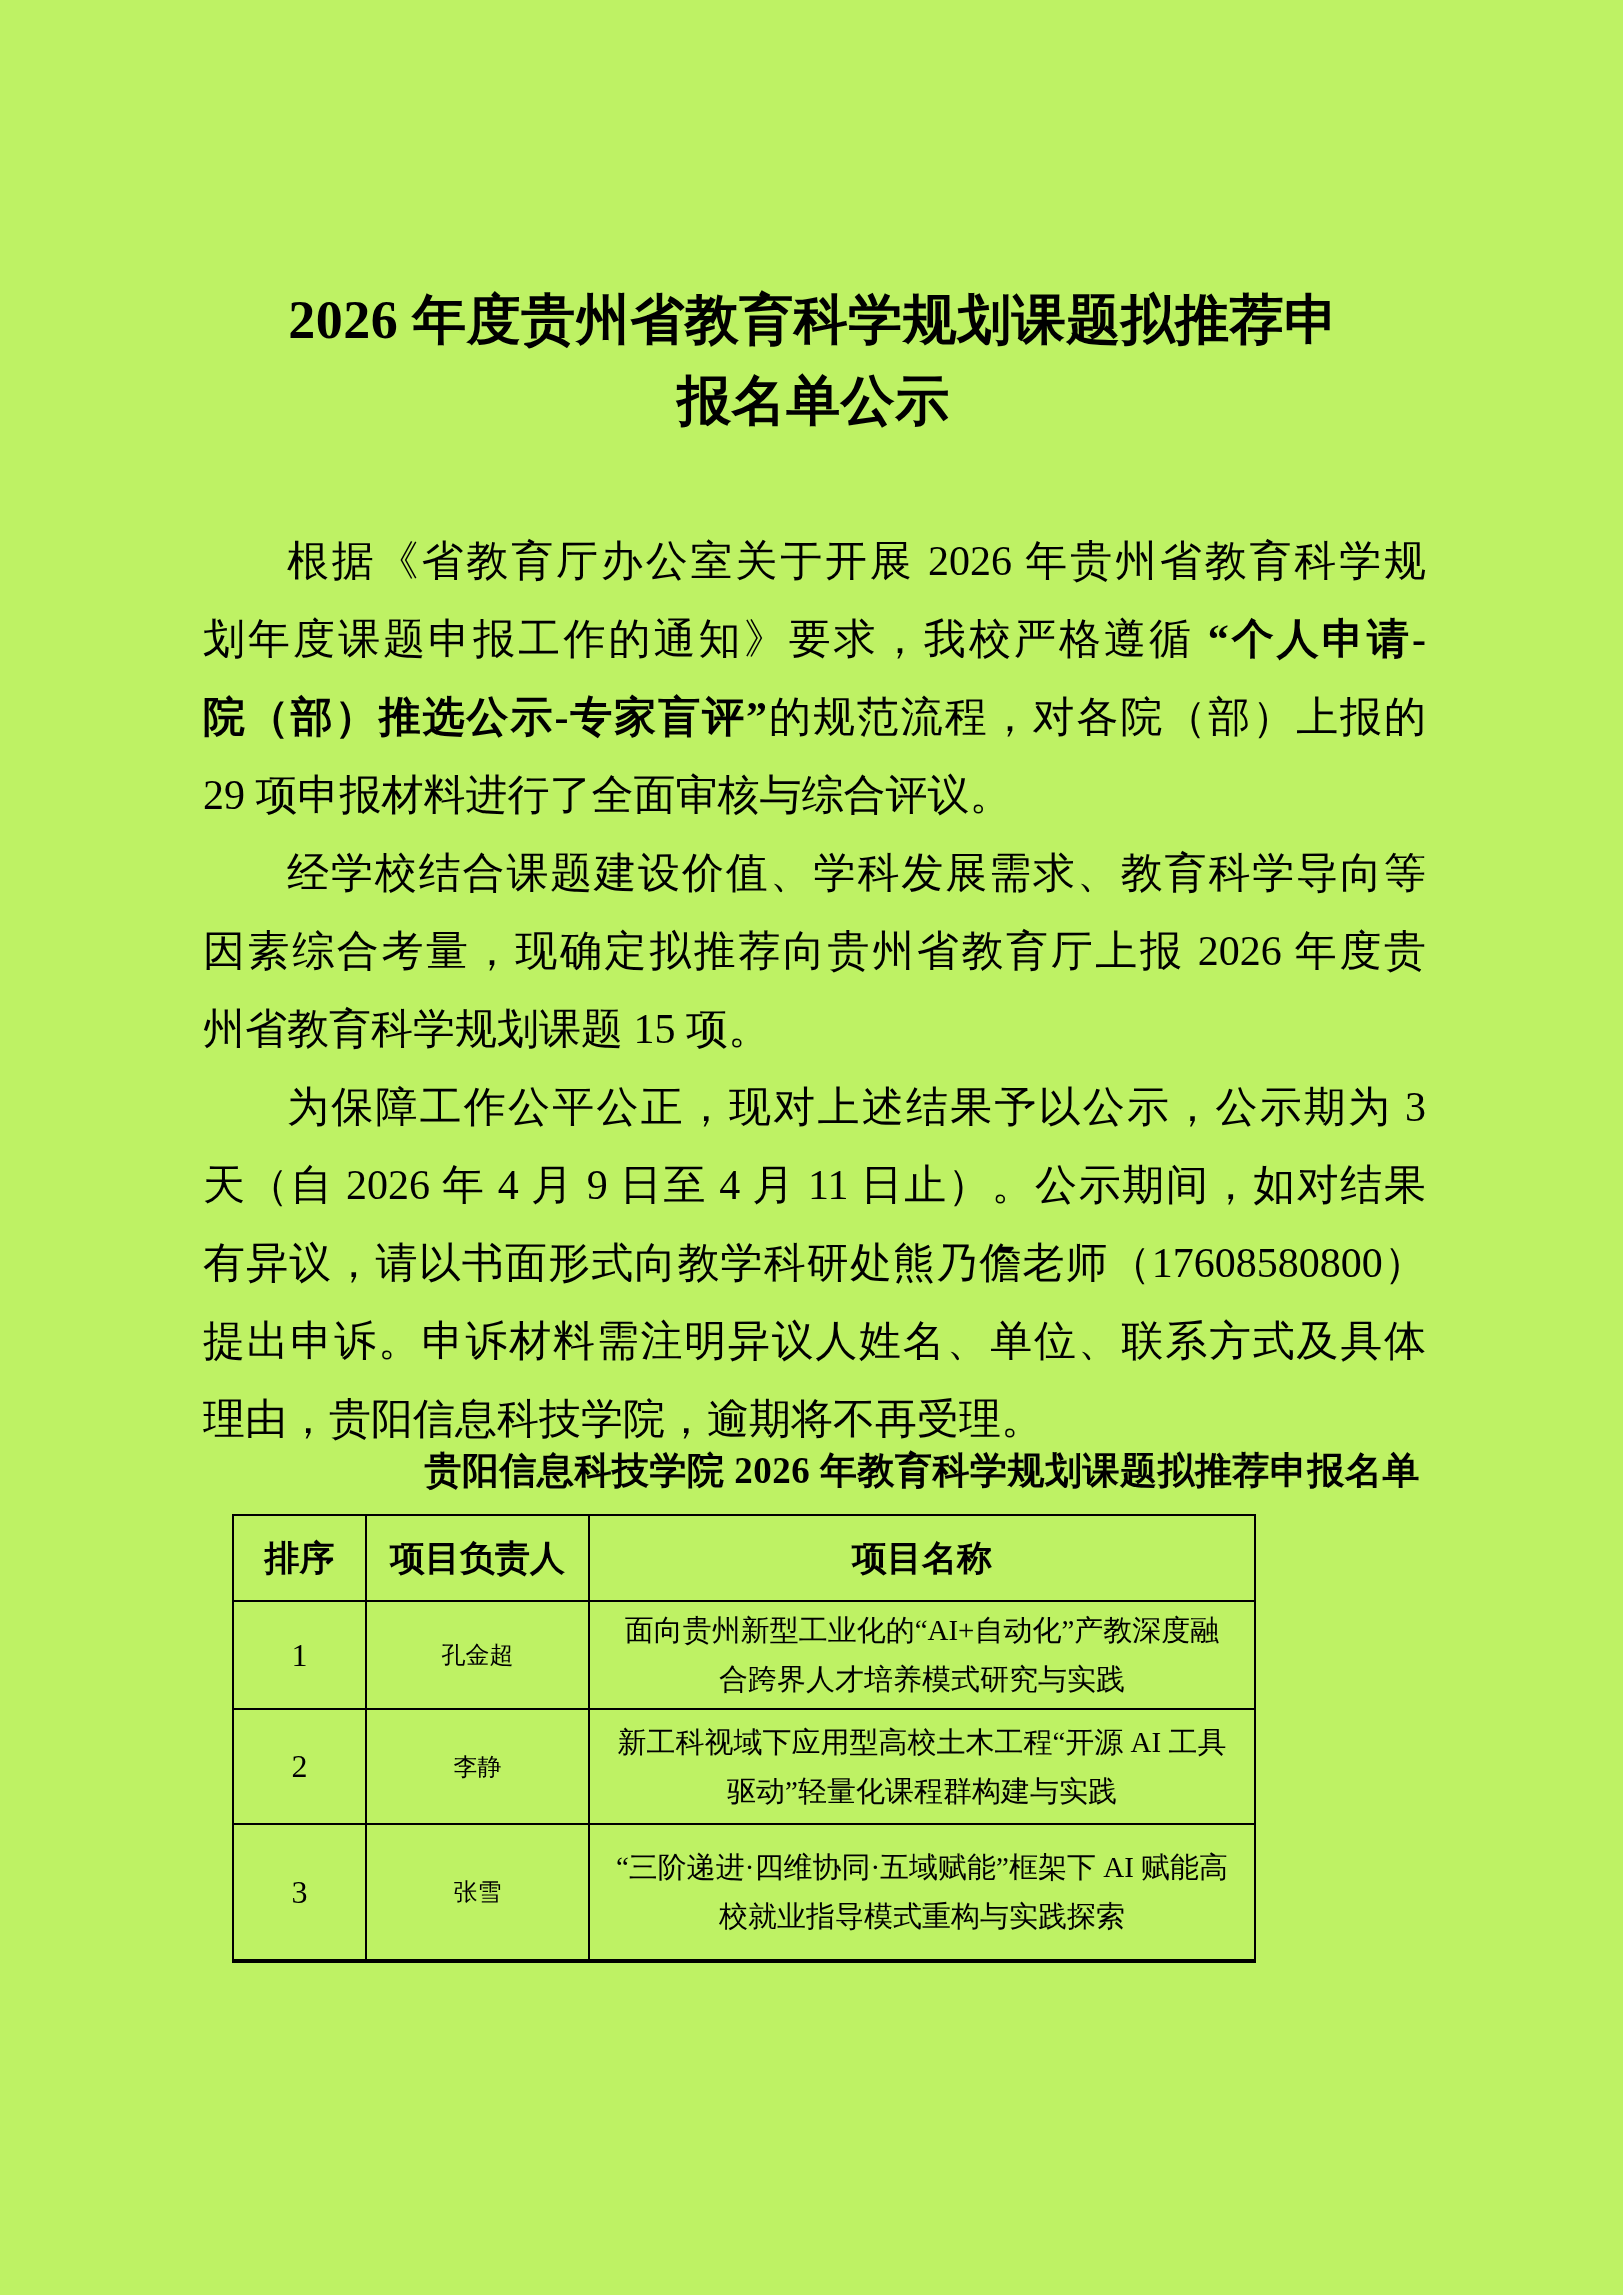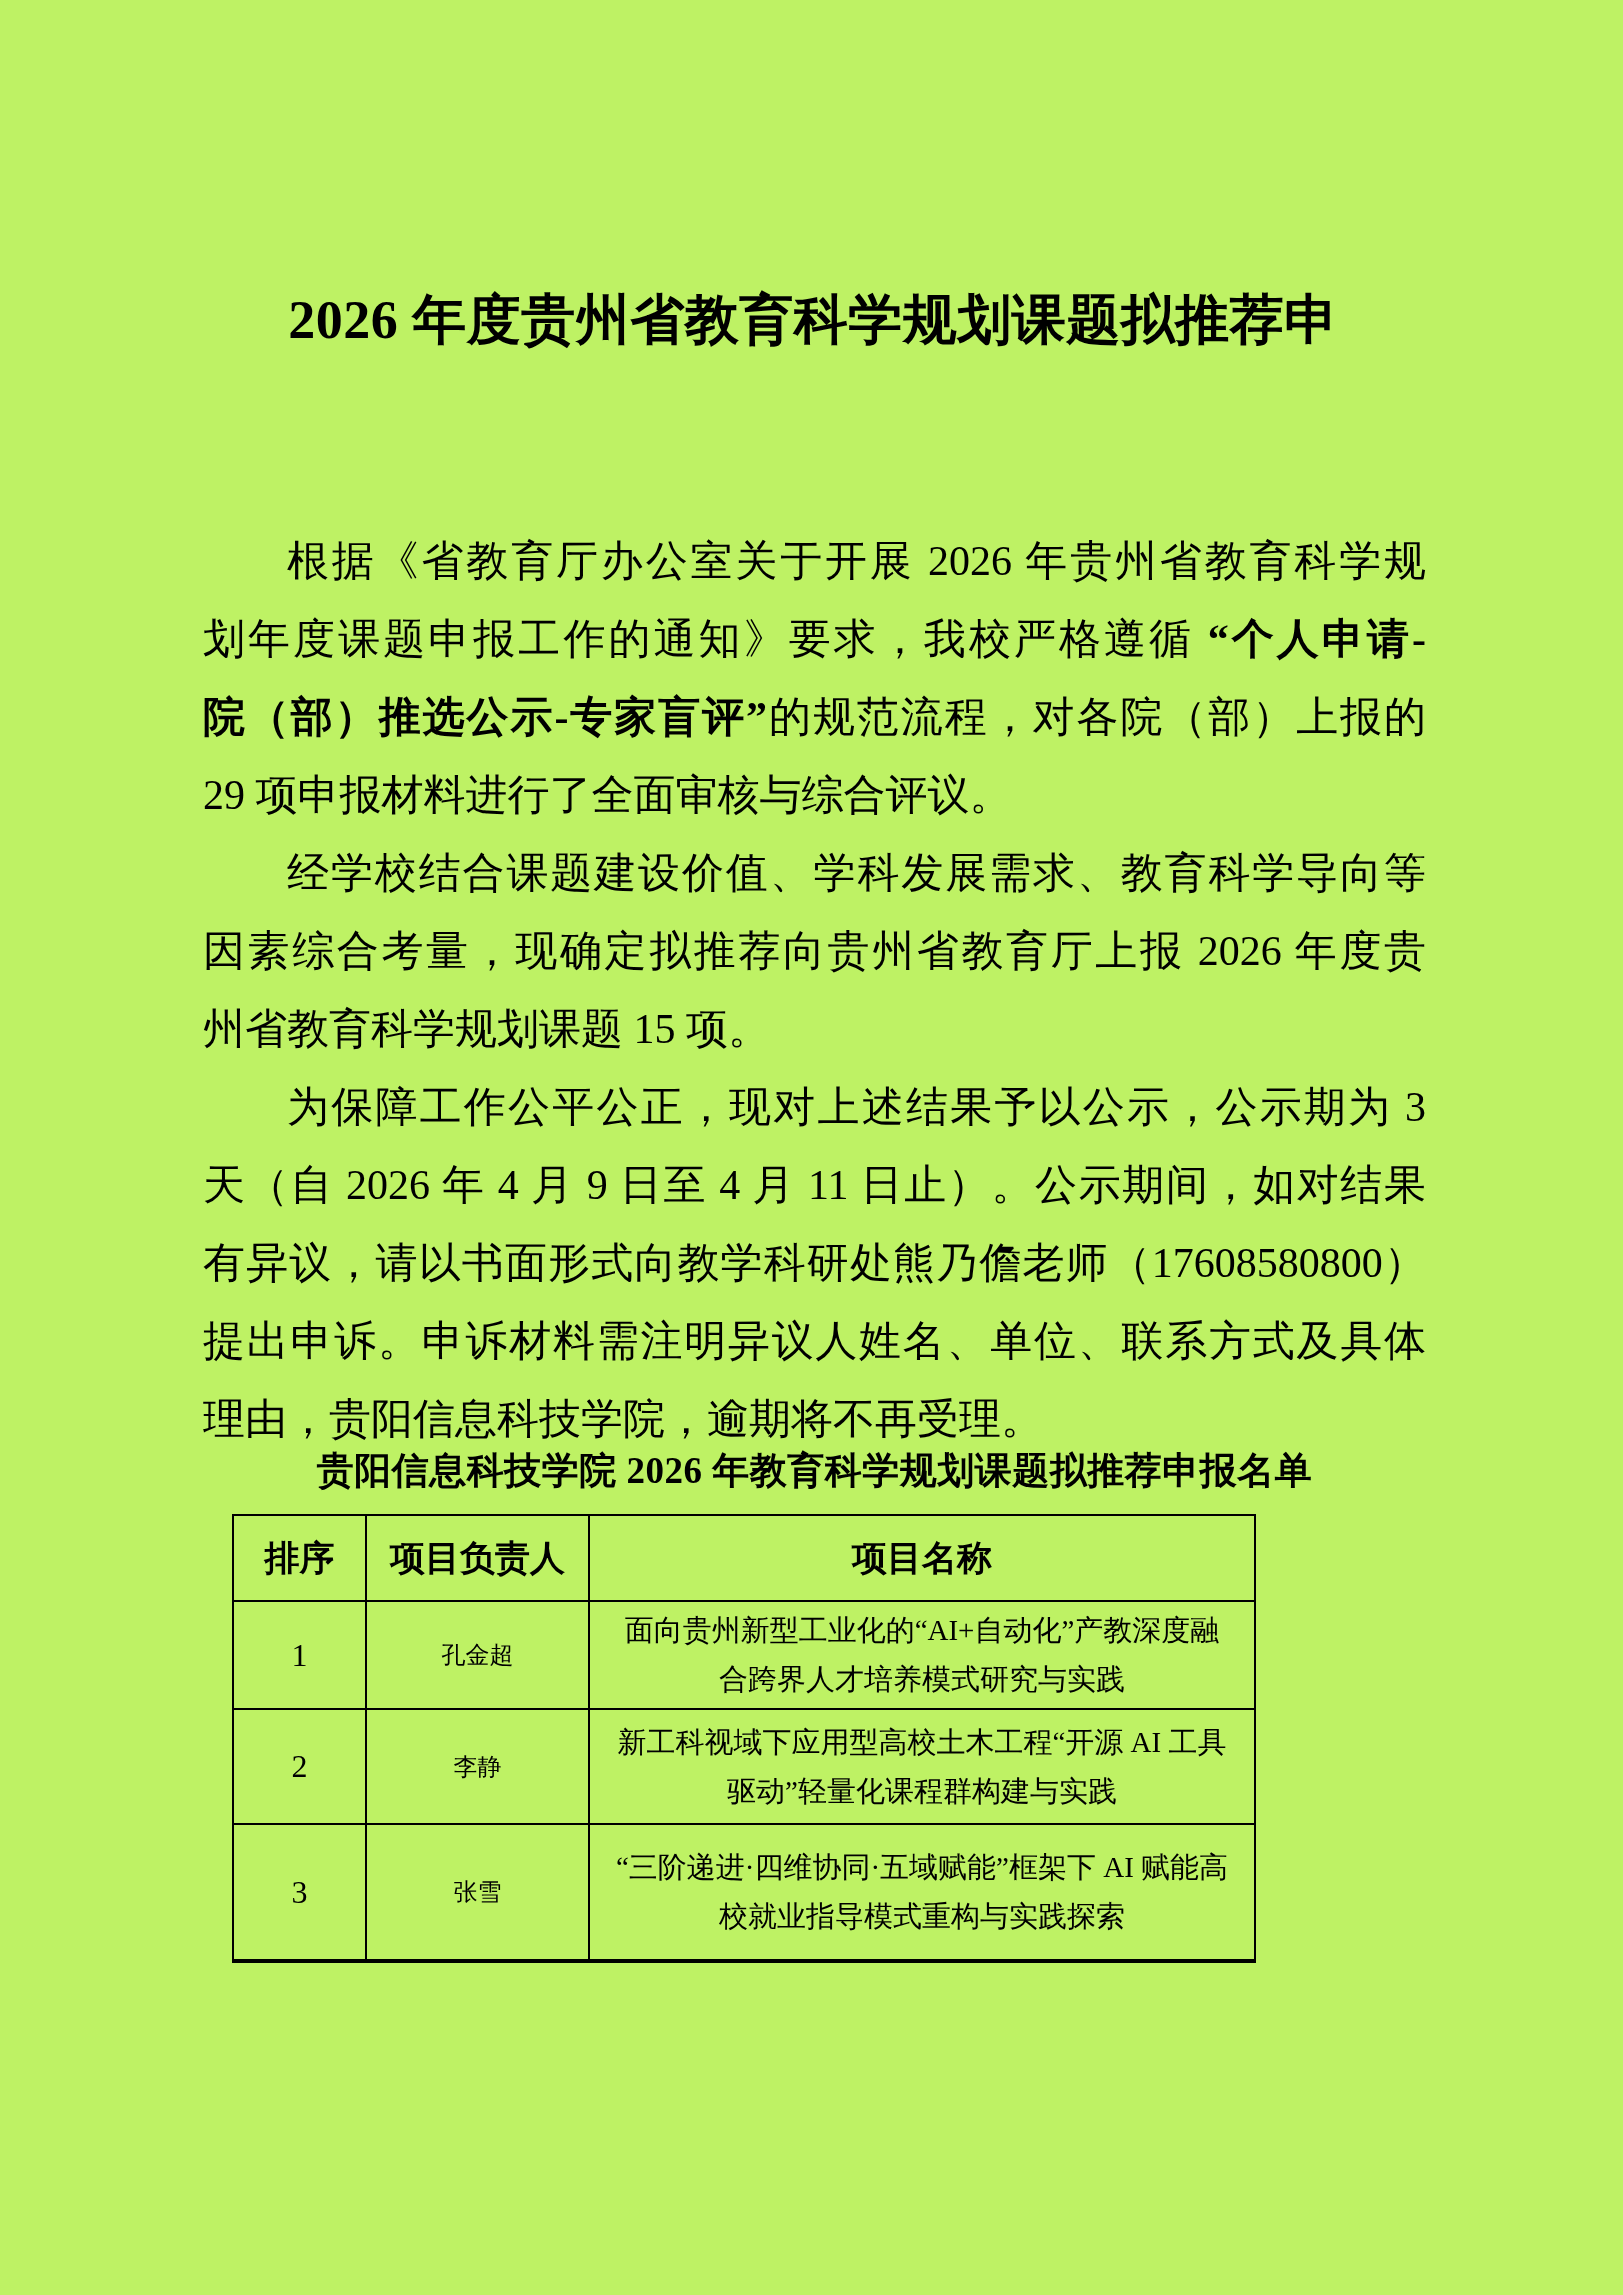--- a/index.html
+++ b/index.html
@@ -23,22 +23,22 @@
     font-size:42px; line-height:78px;
   }
   .line {
     text-align:justify;
     text-align-last:justify;
   }
   .line.first { text-indent:84px; }
   .line.line-end { text-align-last:left; }
   .line b { font-weight:bold; }
   .table-caption {
-    position:absolute; top:1443px; left:203px; width:1223px;
-    font-size:37px; font-weight:bold; text-align:center; line-height:56px;
+    position:absolute; top:1443px; left:197px; width:1223px;
+    font-size:37px; font-weight:bold; text-align:right; line-height:56px;
     letter-spacing:0.5px;
   }
   .projects-table {
     position:absolute; top:1514px; left:214px; width:1024px;
     border-collapse:collapse; table-layout:fixed;
     border:2.6px solid #000;
     border-bottom-width:4.6px;
     margin-left:18px;
   }
   .projects-table col.c-rank   { width:133px; }
@@ -64,20 +64,21 @@
   .projects-table tr.r1 { height:102px; }
   .projects-table tr.r2 { height:115px; }
   .projects-table tr.r3 { height:137px; }
 </style>
 </head>
 <body>
 
 <div class="page">
   <div class="doc-title">
       <div>2026 年度贵州省教育科学规划课题拟推荐申</div>
+      <div>报名单公示</div>
     </div>
   <div class="body-text">
       <div class="line first"><span>根据《省教育厅办公室关于开展 2026 年贵州省教育科学规</span></div>
       <div class="line"><span>划年度课题申报工作的通知》要求，我校严格遵循 </span><b>“个人申请-</b></div>
       <div class="line"><b>院（部）推选公示-专家盲评”</b><span>的规范流程，对各院（部）上报的</span></div>
       <div class="line line-end"><span>29 项申报材料进行了全面审核与综合评议。</span></div>
       <div class="line first"><span>经学校结合课题建设价值、学科发展需求、教育科学导向等</span></div>
       <div class="line"><span>因素综合考量，现确定拟推荐向贵州省教育厅上报 2026 年度贵</span></div>
       <div class="line line-end"><span>州省教育科学规划课题 15 项。</span></div>
       <div class="line first"><span>为保障工作公平公正，现对上述结果予以公示，公示期为 3</span></div>

